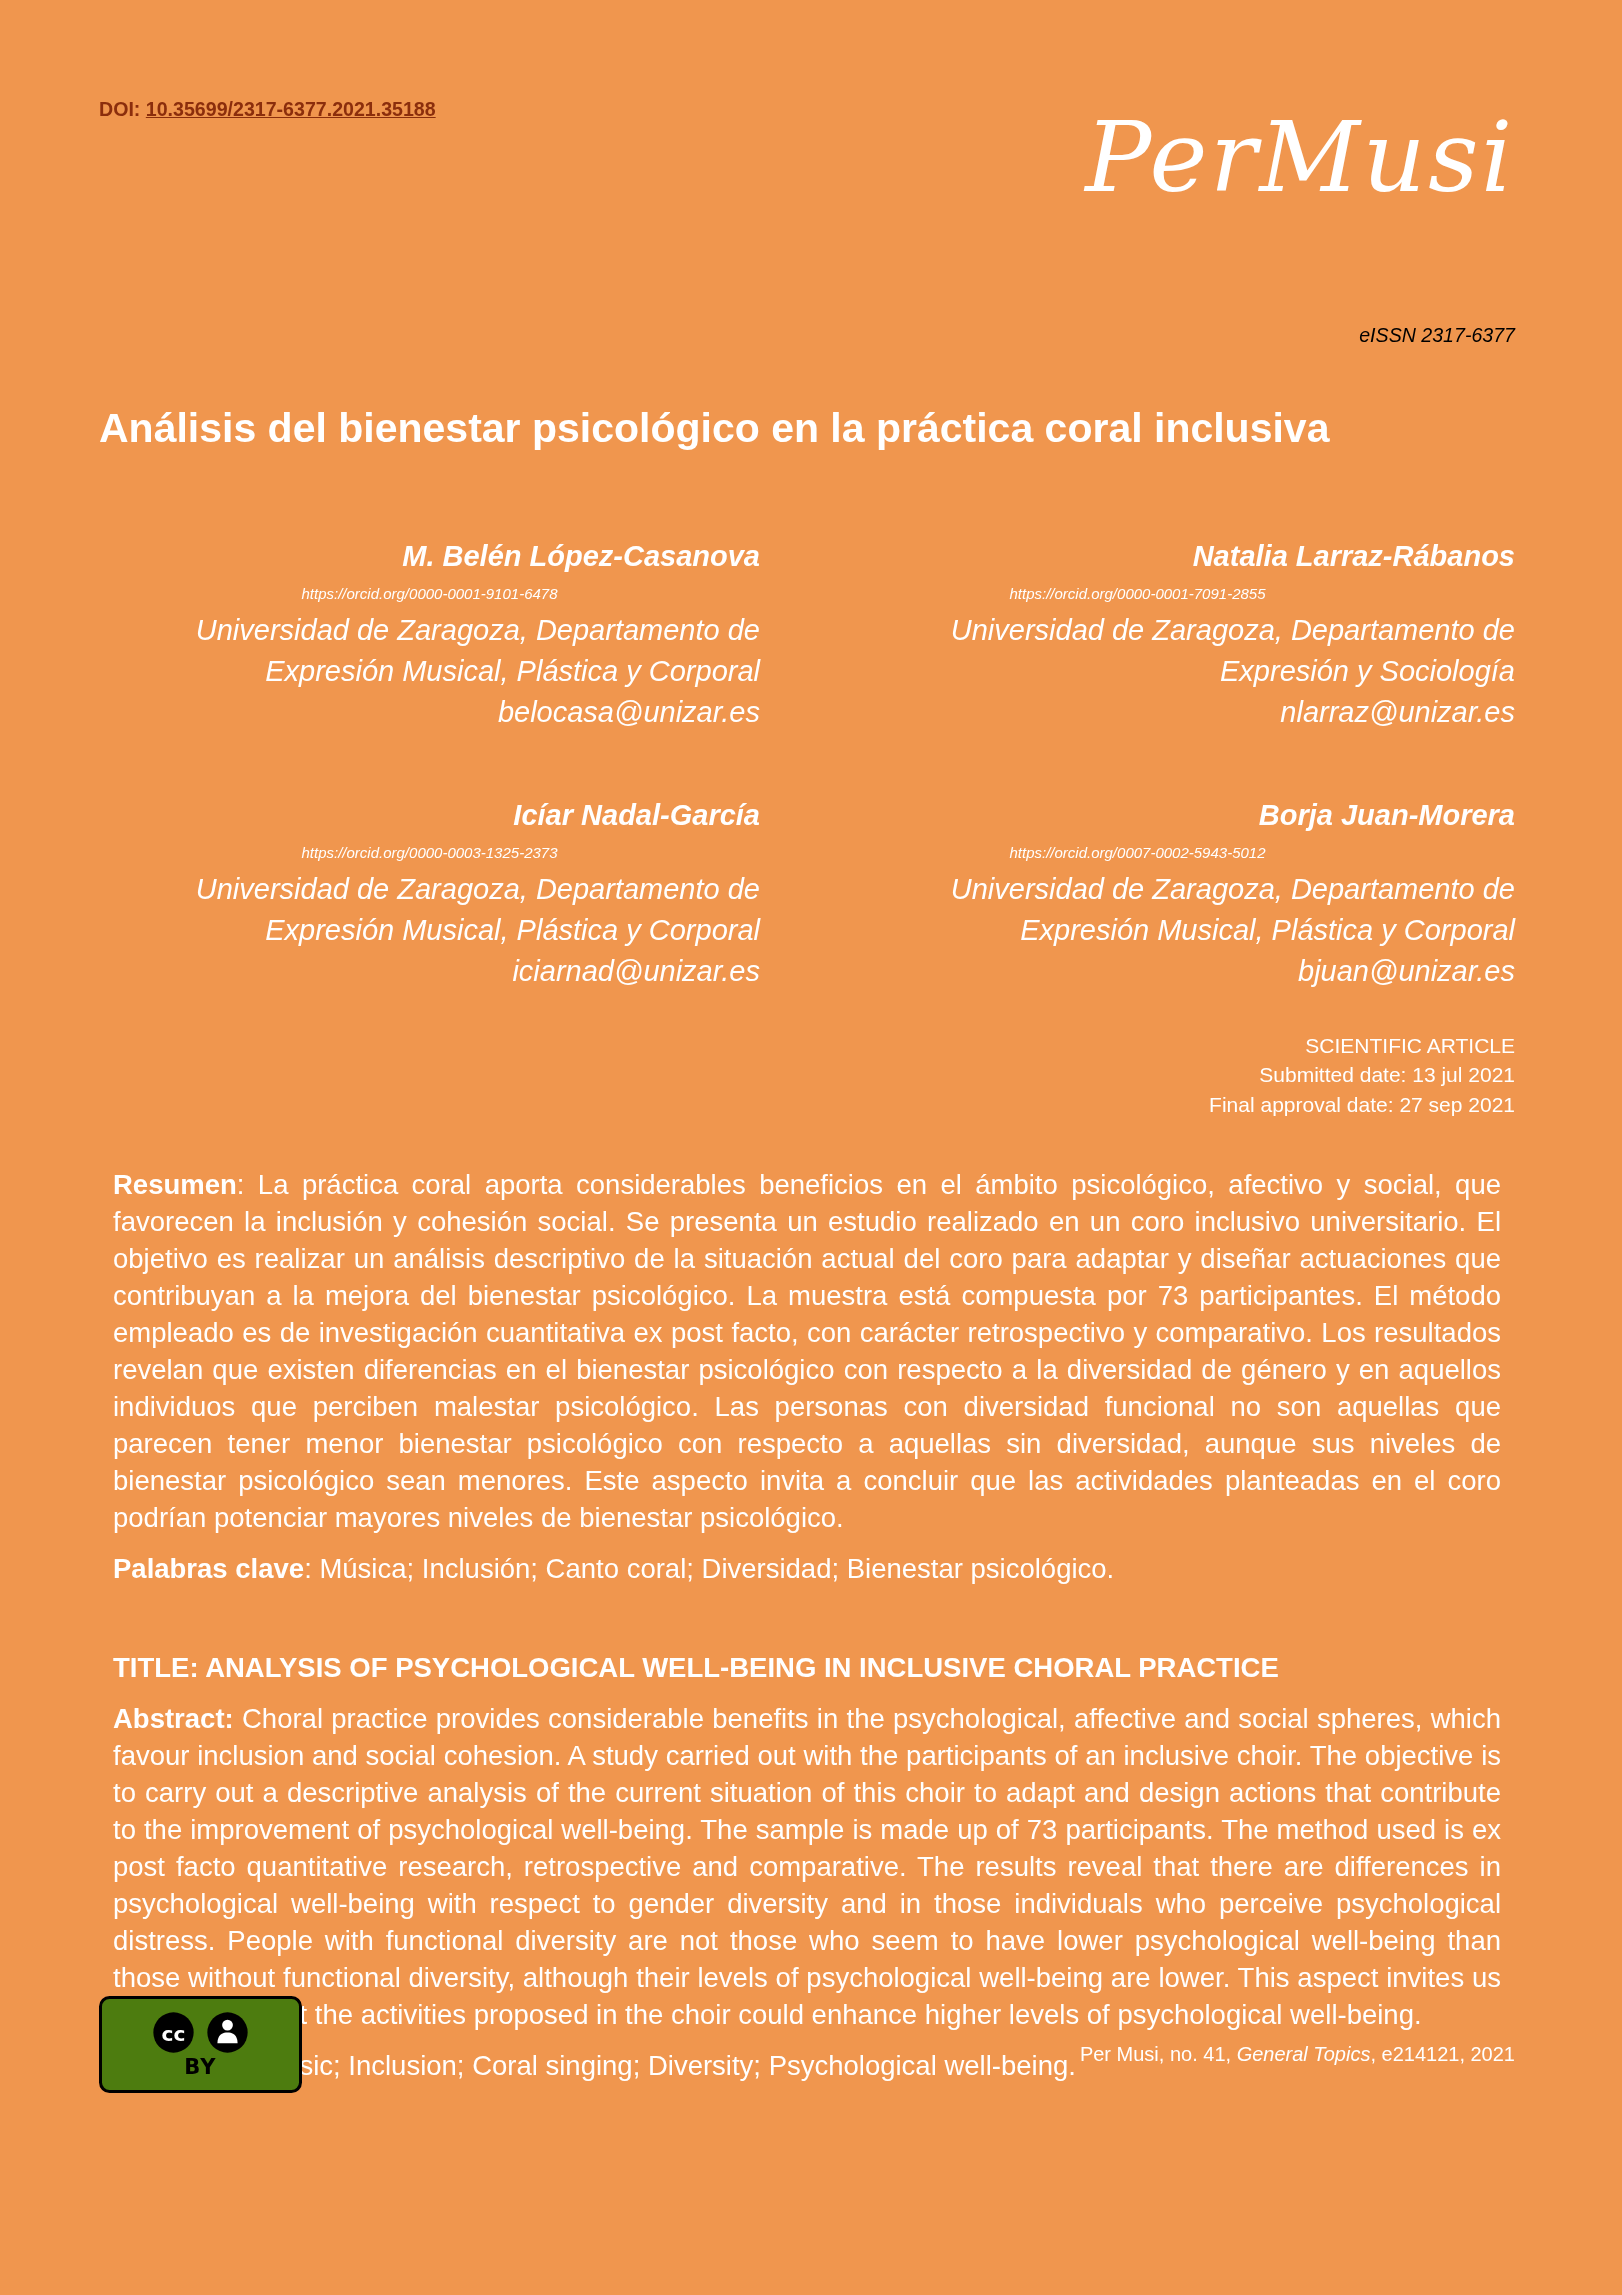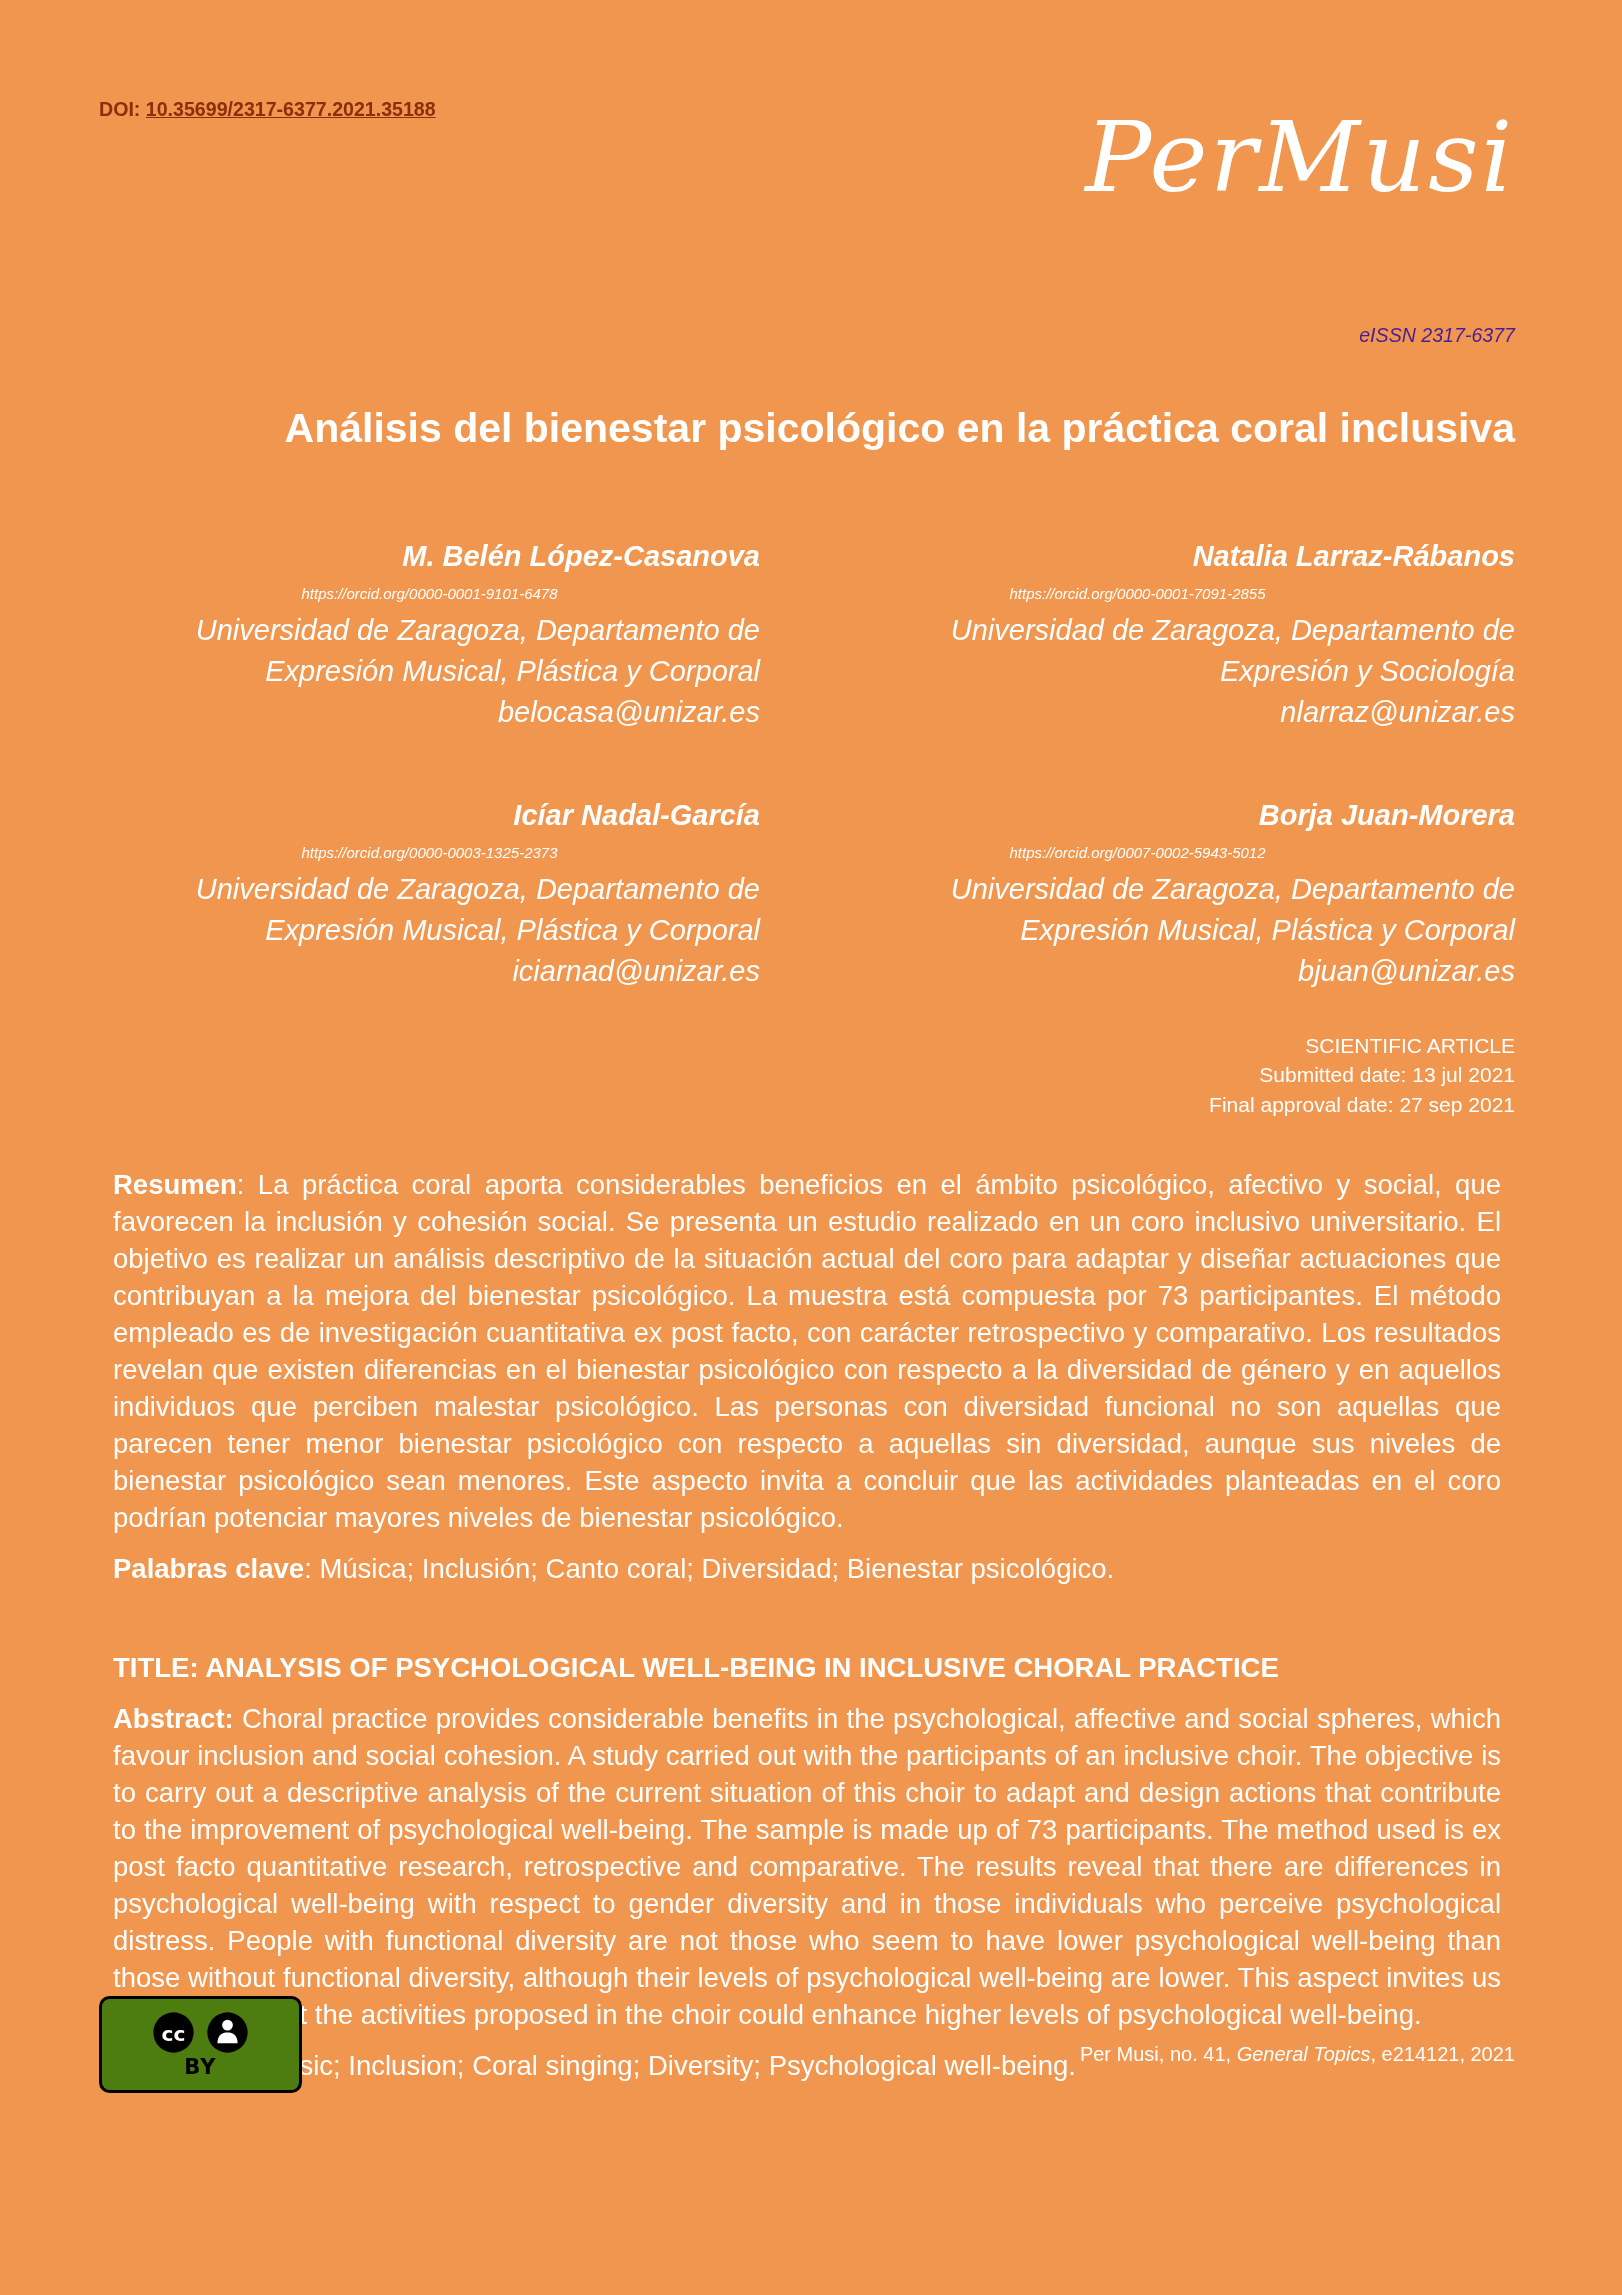--- a/index.html
+++ b/index.html
@@ -24,28 +24,28 @@
   .doi-line .doi-value { text-decoration: underline; cursor: pointer; }
   .logo {
     position: absolute; top: 9.8px; right: 0;
     font-family: "DejaVu Serif", serif;
     font-style: italic;
     font-size: 98px; line-height: 1;
     color: #ffffff; letter-spacing: 2.6px;
   }
   .eissn {
     position: absolute; right: 0; bottom: 0;
-    font-style: italic; font-size: 19.6px; color: #4c1d95;
+    font-style: italic; font-size: 19.6px; color: #000000;
   }
 
   
   .paper-title {
     margin: 56px 0 0 0;
     font-size: 41px; line-height: 51px;
-    font-weight: bold; text-align: right; color: #ffffff;
+    font-weight: bold; text-align: left; color: #ffffff;
   }
 
   
   .authors {
     margin-top: 82px;
     display: grid;
     grid-template-columns: 661px 1fr;
     row-gap: 62px;
   }
   .author { text-align: right; }

